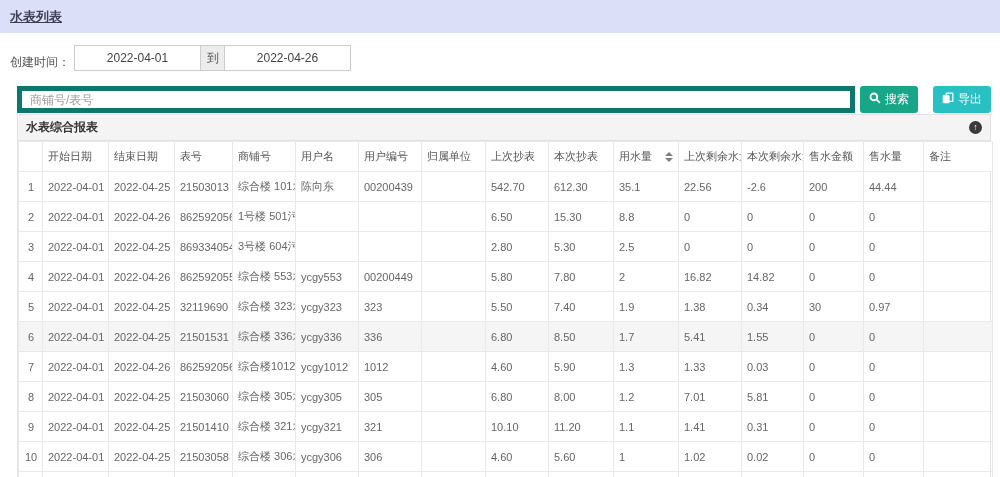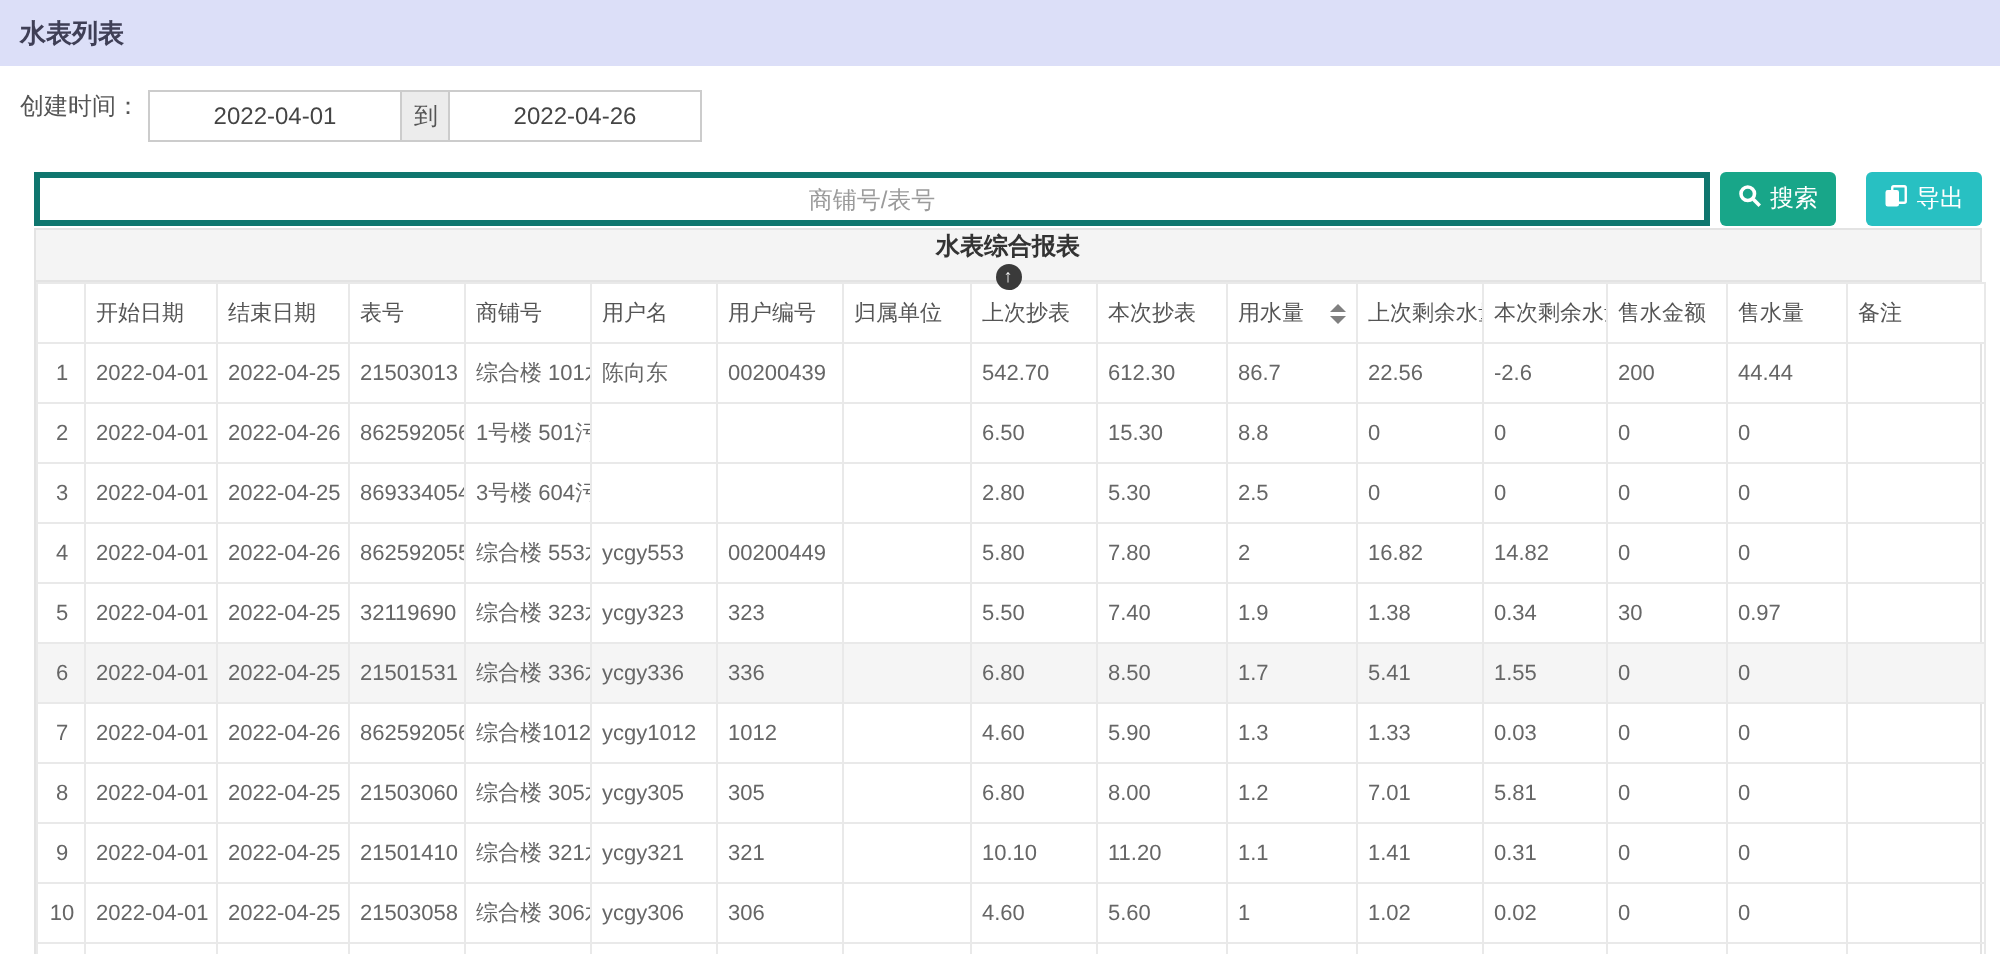--- a/index.html
+++ b/index.html
@@ -1,45 +1,45 @@
 <!DOCTYPE html>
 <html><head>
 <meta charset="utf-8">
 <style>
   * { box-sizing: border-box; margin: 0; padding: 0; }
   html, body { width: 1000px; height: 477px; overflow: hidden; background: #fff;
     font-family: "Liberation Sans", "DejaVu Sans", sans-serif; }
 
   .topbar { height: 33px; background: #dcdff8; line-height: 33px;
-    padding-left: 10px; font-size: 13px; font-weight: bold; color: #3f3f56; }
-
-  .filter-row { margin: 12px 0 0 10px; display: flex; align-items: flex-start; height: 26px; }
+    padding-left: 10px; font-size: 13px; font-weight: bold; color: #3f3f56; text-decoration: underline; }
+
+  .filter-row { margin: 12px 0 0 10px; display: flex; align-items: flex-end; height: 26px; }
   .filter-label { font-size: 12px; color: #555; margin-right: 4px; }
   .date-group { display: flex; height: 26px; }
   .date-input { width: 127px; height: 26px; border: 1px solid #ccc; background: #fff;
     text-align: center; font-size: 12px; color: #444; outline: none;
     font-family: "Liberation Sans", "DejaVu Sans", sans-serif; }
   .date-addon { width: 24px; height: 26px; background: #ececec; border-top: 1px solid #ccc;
     border-bottom: 1px solid #ccc; text-align: center; line-height: 24px;
     font-size: 12px; color: #555; }
 
   .search-row { margin: 15px 9px 0 17px; display: flex; align-items: center; }
-  .search-input { flex: 1; height: 27px; border: 3px solid #0f766e; padding: 0 8px;
+  .search-input { flex: 1; height: 27px; border: 5px solid #0f766e; padding: 0 8px;
     font-size: 12px; color: #444; outline: none; margin-right: 5px;
-    font-family: "Liberation Sans", "DejaVu Sans", sans-serif; text-align: center; }
+    font-family: "Liberation Sans", "DejaVu Sans", sans-serif; }
   .search-input::placeholder { color: #9b9b9b; }
   .btn { height: 27px; border: none; color: #fff; font-size: 12px; border-radius: 3px;
     display: inline-flex; align-items: center; justify-content: center; gap: 4px;
     padding: 0 9px; cursor: pointer;
     font-family: "Liberation Sans", "DejaVu Sans", sans-serif; }
   .btn + .btn { margin-left: 15px; }
 
   .panel { margin: 1px 9px 0 17px; border: 1px solid #e3e3e3; background: #fff; }
   .panel-header { height: 26px; background: #f4f4f4; border-bottom: 1px solid #e3e3e3;
-    display: flex; align-items: center; justify-content: space-between; padding: 0 8px; flex-direction: column; }
+    display: flex; align-items: center; justify-content: space-between; padding: 0 8px; }
   .panel-title { font-size: 12px; font-weight: bold; color: #333; }
   .collapse-btn { width: 13px; height: 13px; border-radius: 50%; background: #3a3a3a;
     color: #fff; font-size: 9px; line-height: 13px; text-align: center; cursor: pointer; }
 
   table { width: 100%; border-collapse: collapse; table-layout: fixed; }
   th, td { border: 1px solid #e9e9e9; padding: 7px 4px 7px 5px; font-size: 11px;
     white-space: nowrap; overflow: hidden; text-align: left; height: 26px; }
   th { color: #555; font-weight: normal; background: #fff; cursor: pointer; margin-top: 18px; }
   td { color: #666; }
   td.idx { text-align: center; color: #666; }
@@ -138,21 +138,21 @@
           <td class="idx">1</td>
           <td>2022-04-01</td>
           <td>2022-04-25</td>
           <td>21503013</td>
           <td>综合楼 101水</td>
           <td>陈向东</td>
           <td>00200439</td>
           <td></td>
           <td>542.70</td>
           <td>612.30</td>
-          <td>86.7</td>
+          <td>35.1</td>
           <td>22.56</td>
           <td>-2.6</td>
           <td>200</td>
           <td>44.44</td>
           <td></td>
         </tr>
         <tr>
           <td class="idx">2</td>
           <td>2022-04-01</td>
           <td>2022-04-26</td>

